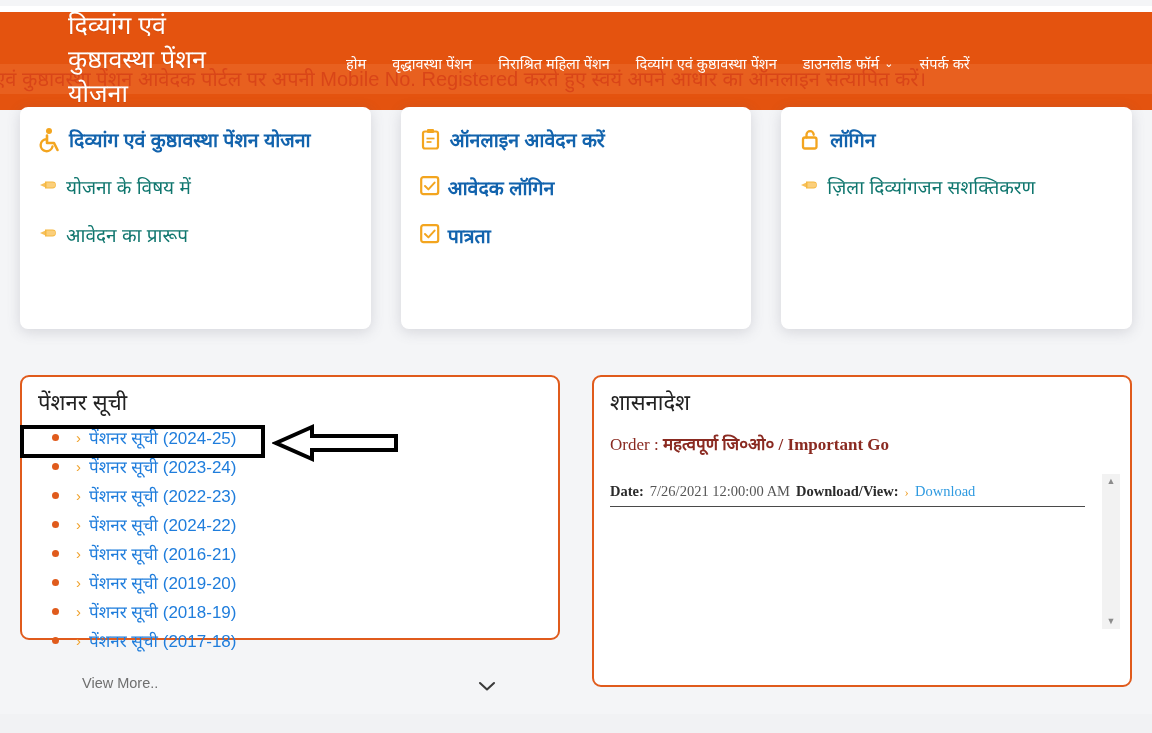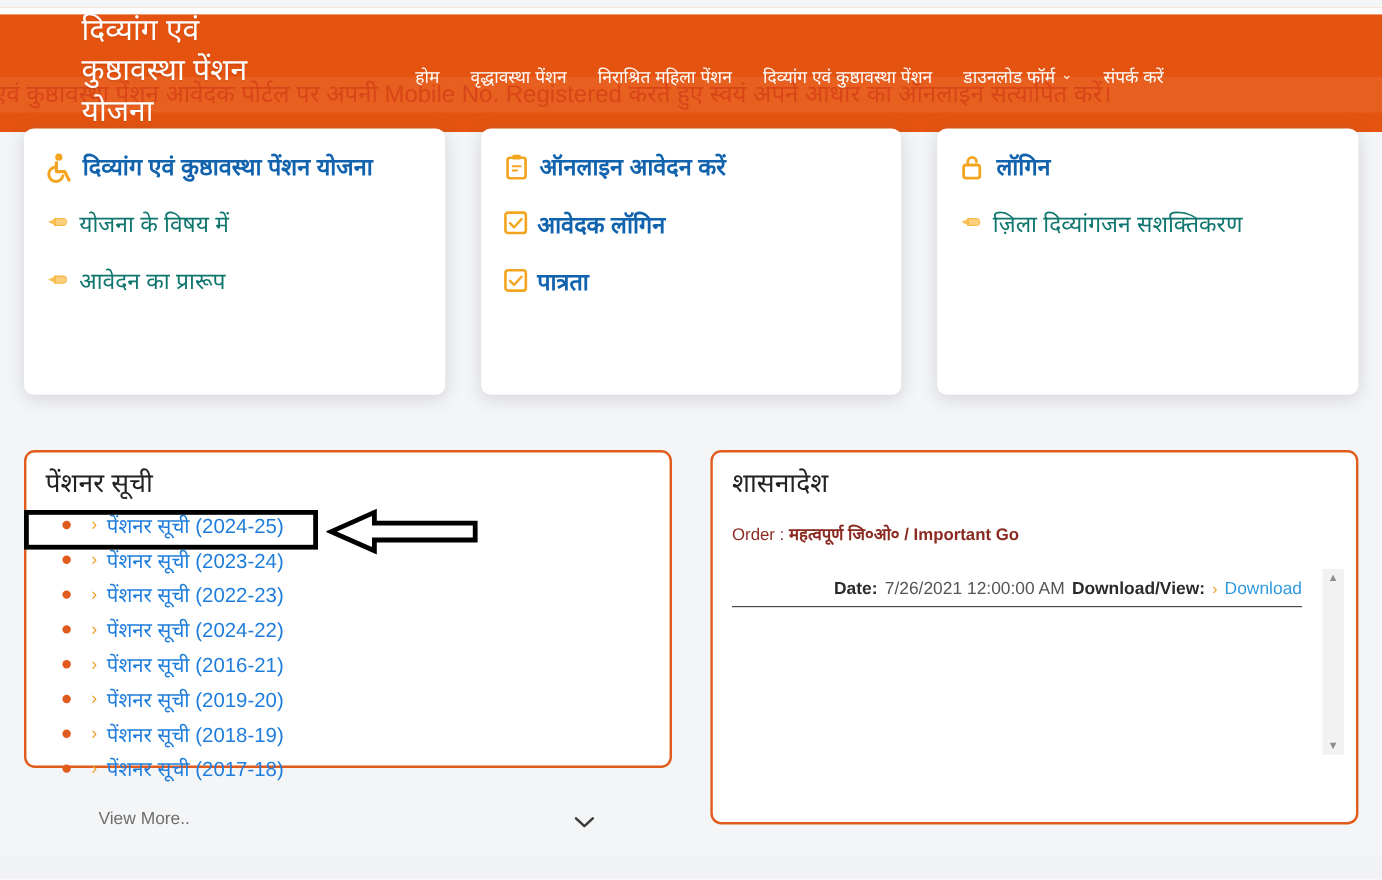--- a/index.html
+++ b/index.html
@@ -90,21 +90,21 @@
   .ico { flex: 0 0 auto; line-height: 0; }
 
   
   .panel {
     position: absolute;
     background: #ffffff;
     border: 2px solid #e05b1c;
     border-radius: 9px;
   }
   #panel-pension { left: 20px; top: 375px; width: 540px; height: 265px; }
-  #panel-orders  { left: 592px; top: 375px; width: 540px; height: 312px; }
+  #panel-orders  { left: 592px; top: 375px; width: 540px; height: 312px; font-family: Liberation Serif, serif; }
   .panel-title {
     color: #222222; font-size: 22px; line-height: 28px;
     padding: 12px 0 2px 16px;
   }
 
   
   .plist { list-style: none; padding: 0 0 0 30px; margin: 4px 0 0 0; }
   .plist li {
     display: flex; align-items: center; gap: 8px;
     height: 29px; position: relative;
@@ -130,32 +130,31 @@
     color: #6f6f6f; font-size: 14.5px;
   }
   .viewmore-chev {
     position: absolute; left: 478px; top: 678px;
     color: #3b3b3b; z-index: 8;
   }
 
   
   .order-body { padding: 4px 30px 0 16px; position: relative; }
   .order-title {
-    color: #8a2a21; font-size: 14px; line-height: 24px;
+    color: #8a2a21; font-size: 17px; line-height: 24px;
     margin-top: 10px;
   }
   .order-title b { color: #8a2a21; font-weight: bold; }
   .order-meta {
     margin-top: 26px;
     padding-bottom: 6px;
     border-bottom: 1px solid #4a4a4a;
     font-size: 14.5px; color: #555555;
     display: flex; align-items: baseline; gap: 6px; flex-wrap: nowrap;
     width: 475px;
-    justify-content: flex-end;
   }
   .order-meta .lbl { color: #2b2b2b; font-weight: bold; }
   .order-meta .val { color: #555555; }
   .order-meta .dl-chev { color: #f0a22c; font-size: 13px; }
   .order-meta a { color: #2f9ae0; text-decoration: none; }
 
   .scrollbar {
     position: absolute; right: 10px; top: 55px;
     width: 18px; height: 155px;
     background: #f2f2f2;

